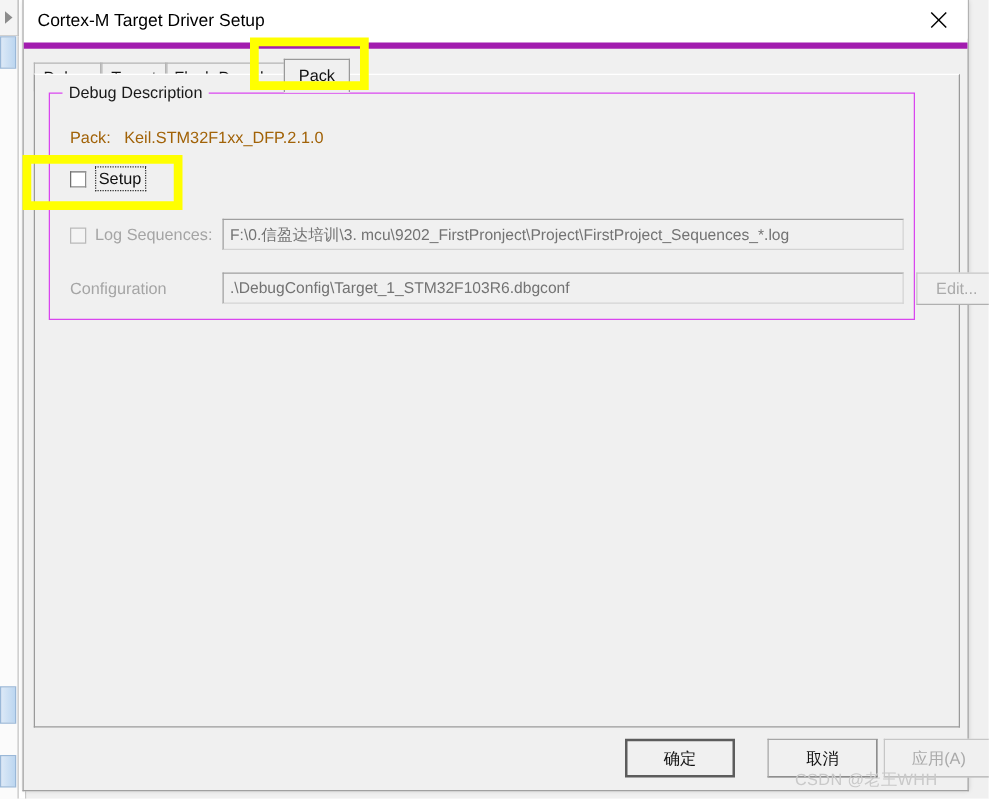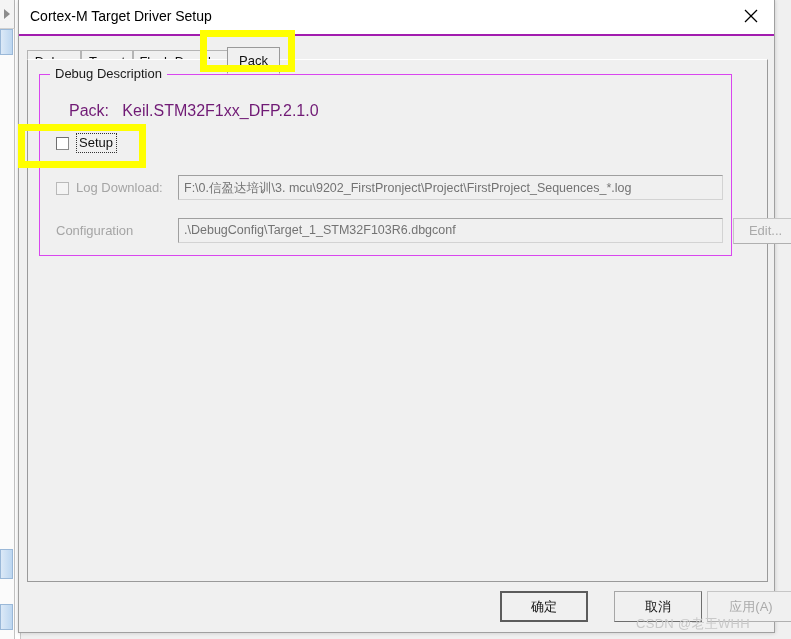--- a/index.html
+++ b/index.html
@@ -86,21 +86,21 @@
     background: #f0f0f0;
     border: 1px solid #a0a0a0;
     border-top: none;
     box-sizing: border-box;
     box-shadow: 0 0 4px rgba(0,0,0,0.18);
   }
   #titlebar {
     position: relative;
     height: 34px;
     background: #ffffff;
-    border-bottom: 2px solid #a21caf;
+    border-bottom: 5px solid #a21caf;
   }
   #title-text {
     position: absolute;
     left: 11px;
     top: 8px;
     font-size: 14px;
     color: #000000;
     white-space: nowrap;
   }
   #close-button {
@@ -178,24 +178,23 @@
     background: #f0f0f0;
     font-size: 13px;
     color: #1a1a1a;
     white-space: nowrap;
   }
 
   .pack-line {
     position: absolute;
     left: 16px;
     top: 27px;
-    font-size: 16px;
-    color: #701a75;
-    white-space: nowrap;
-    margin-left: 13px;
+    font-size: 13px;
+    color: #a16207;
+    white-space: nowrap;
   }
 
   
   .winchk {
     position: absolute;
     width: 13px;
     height: 13px;
     box-sizing: border-box;
     background: #ffffff;
     border: 1px solid #8b8b8b;
@@ -395,21 +394,21 @@
         <span>Keil.STM32F1xx_DFP.2.1.0</span>
       </div>
 
       <div id="enable-row">
         <span id="enable-box" class="winchk"></span>
         <span id="enable-label">Setup</span>
       </div>
 
       <div id="logseq-row">
         <span id="logseq-box" class="winchk disabled"></span>
-        <span id="logseq-label">Log Download:</span>
+        <span id="logseq-label">Log Sequences:</span>
       </div>
       <div id="logseq-field" class="tfield">F:\0.信盈达培训\3. mcu\9202_FirstPronject\Project\FirstProject_Sequences_*.log</div>
 
       <div id="config-label">Configuration</div>
       <div id="config-field" class="tfield">.\DebugConfig\Target_1_STM32F103R6.dbgconf</div>
       <div id="edit-button" class="winbtn disabled">Edit...</div>
     </div>
 
   </div>
 

